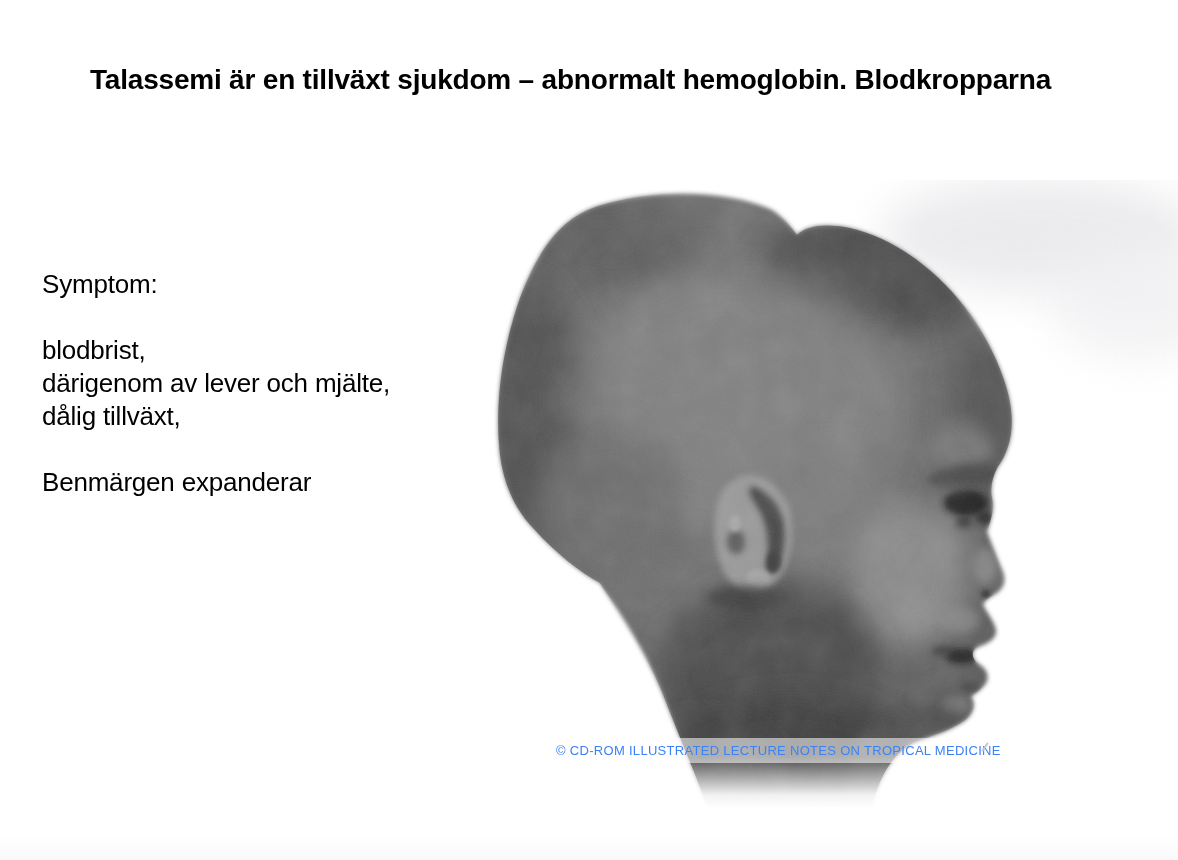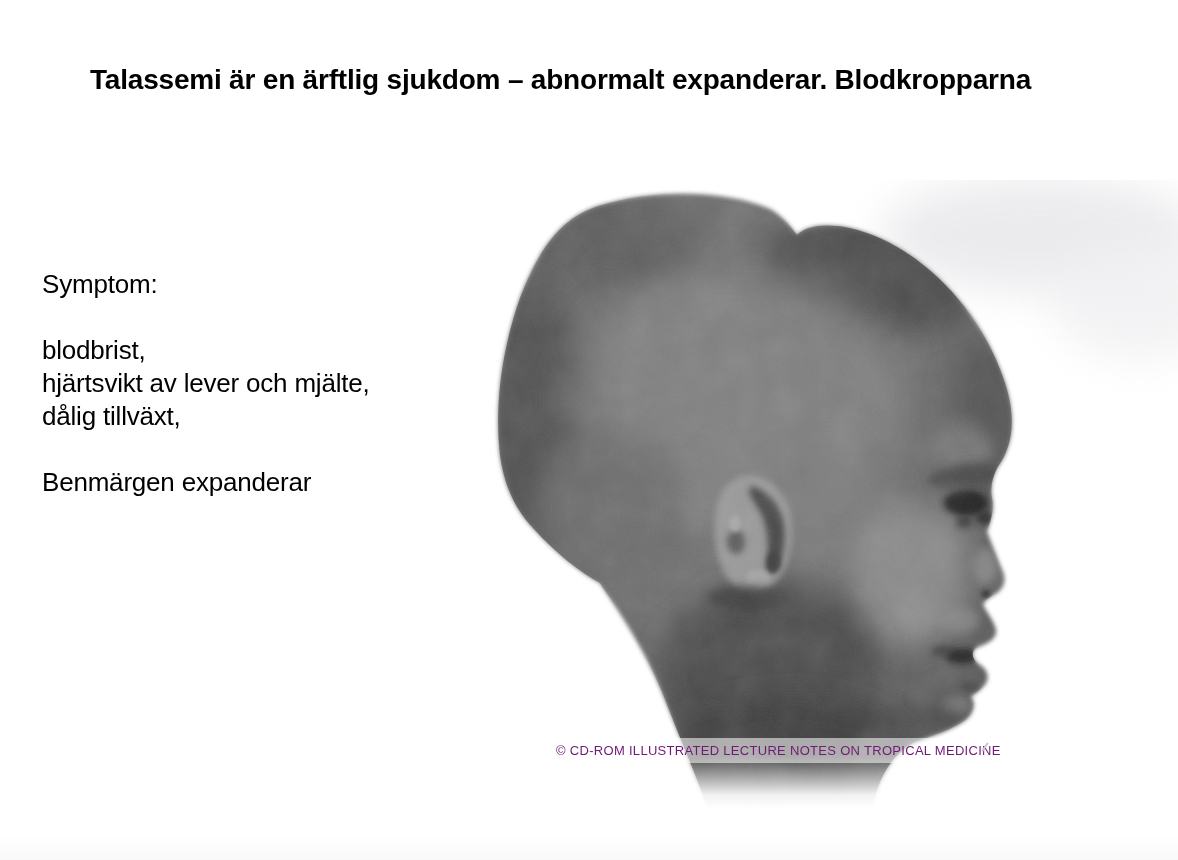--- a/index.html
+++ b/index.html
@@ -32,41 +32,41 @@
     position:absolute;left:440px;top:180px;width:738px;height:628px;
   }
   .photo svg{display:block;width:738px;height:628px;}
   .caption-bar{
     position:absolute;left:0;top:558px;width:738px;height:25px;
     background:rgba(255,255,255,0.55);
   }
   .caption-text{
     position:absolute;left:116px;top:0;height:40px;line-height:25px;
     font-size:13px;letter-spacing:0.3px;
-    color:#701a75;white-space:nowrap;
+    color:#3b82f6;white-space:nowrap;
   }
   .caption-artifact{
     position:absolute;left:540px;top:566px;width:10px;height:2px;
     background:#c6c9d2;transform:rotate(-55deg);
   }
 </style>
 </head>
 <body>
 
 <div class="slide">
 
   <div class="title">
-    <div>Talassemi är en ärftlig sjukdom – abnormalt expanderar. Blodkropparna</div>
+    <div>Talassemi är en tillväxt sjukdom – abnormalt hemoglobin. Blodkropparna</div>
   </div>
 
   <div class="left-text">
     <div>Symptom:</div>
     <div class="gap"></div>
     <div>blodbrist,</div>
-    <div>hjärtsvikt av lever och mjälte,</div>
+    <div>därigenom av lever och mjälte,</div>
     <div>dålig tillväxt,</div>
     <div class="gap"></div>
     <div>Benmärgen expanderar</div>
   </div>
 
   <div class="photo">
     <svg viewBox="0 0 738 628" xmlns="http://www.w3.org/2000/svg" aria-hidden="true">
       <defs>
         <path id="headPath" d="M 268 628
           C 252 585 236 548 222 512

